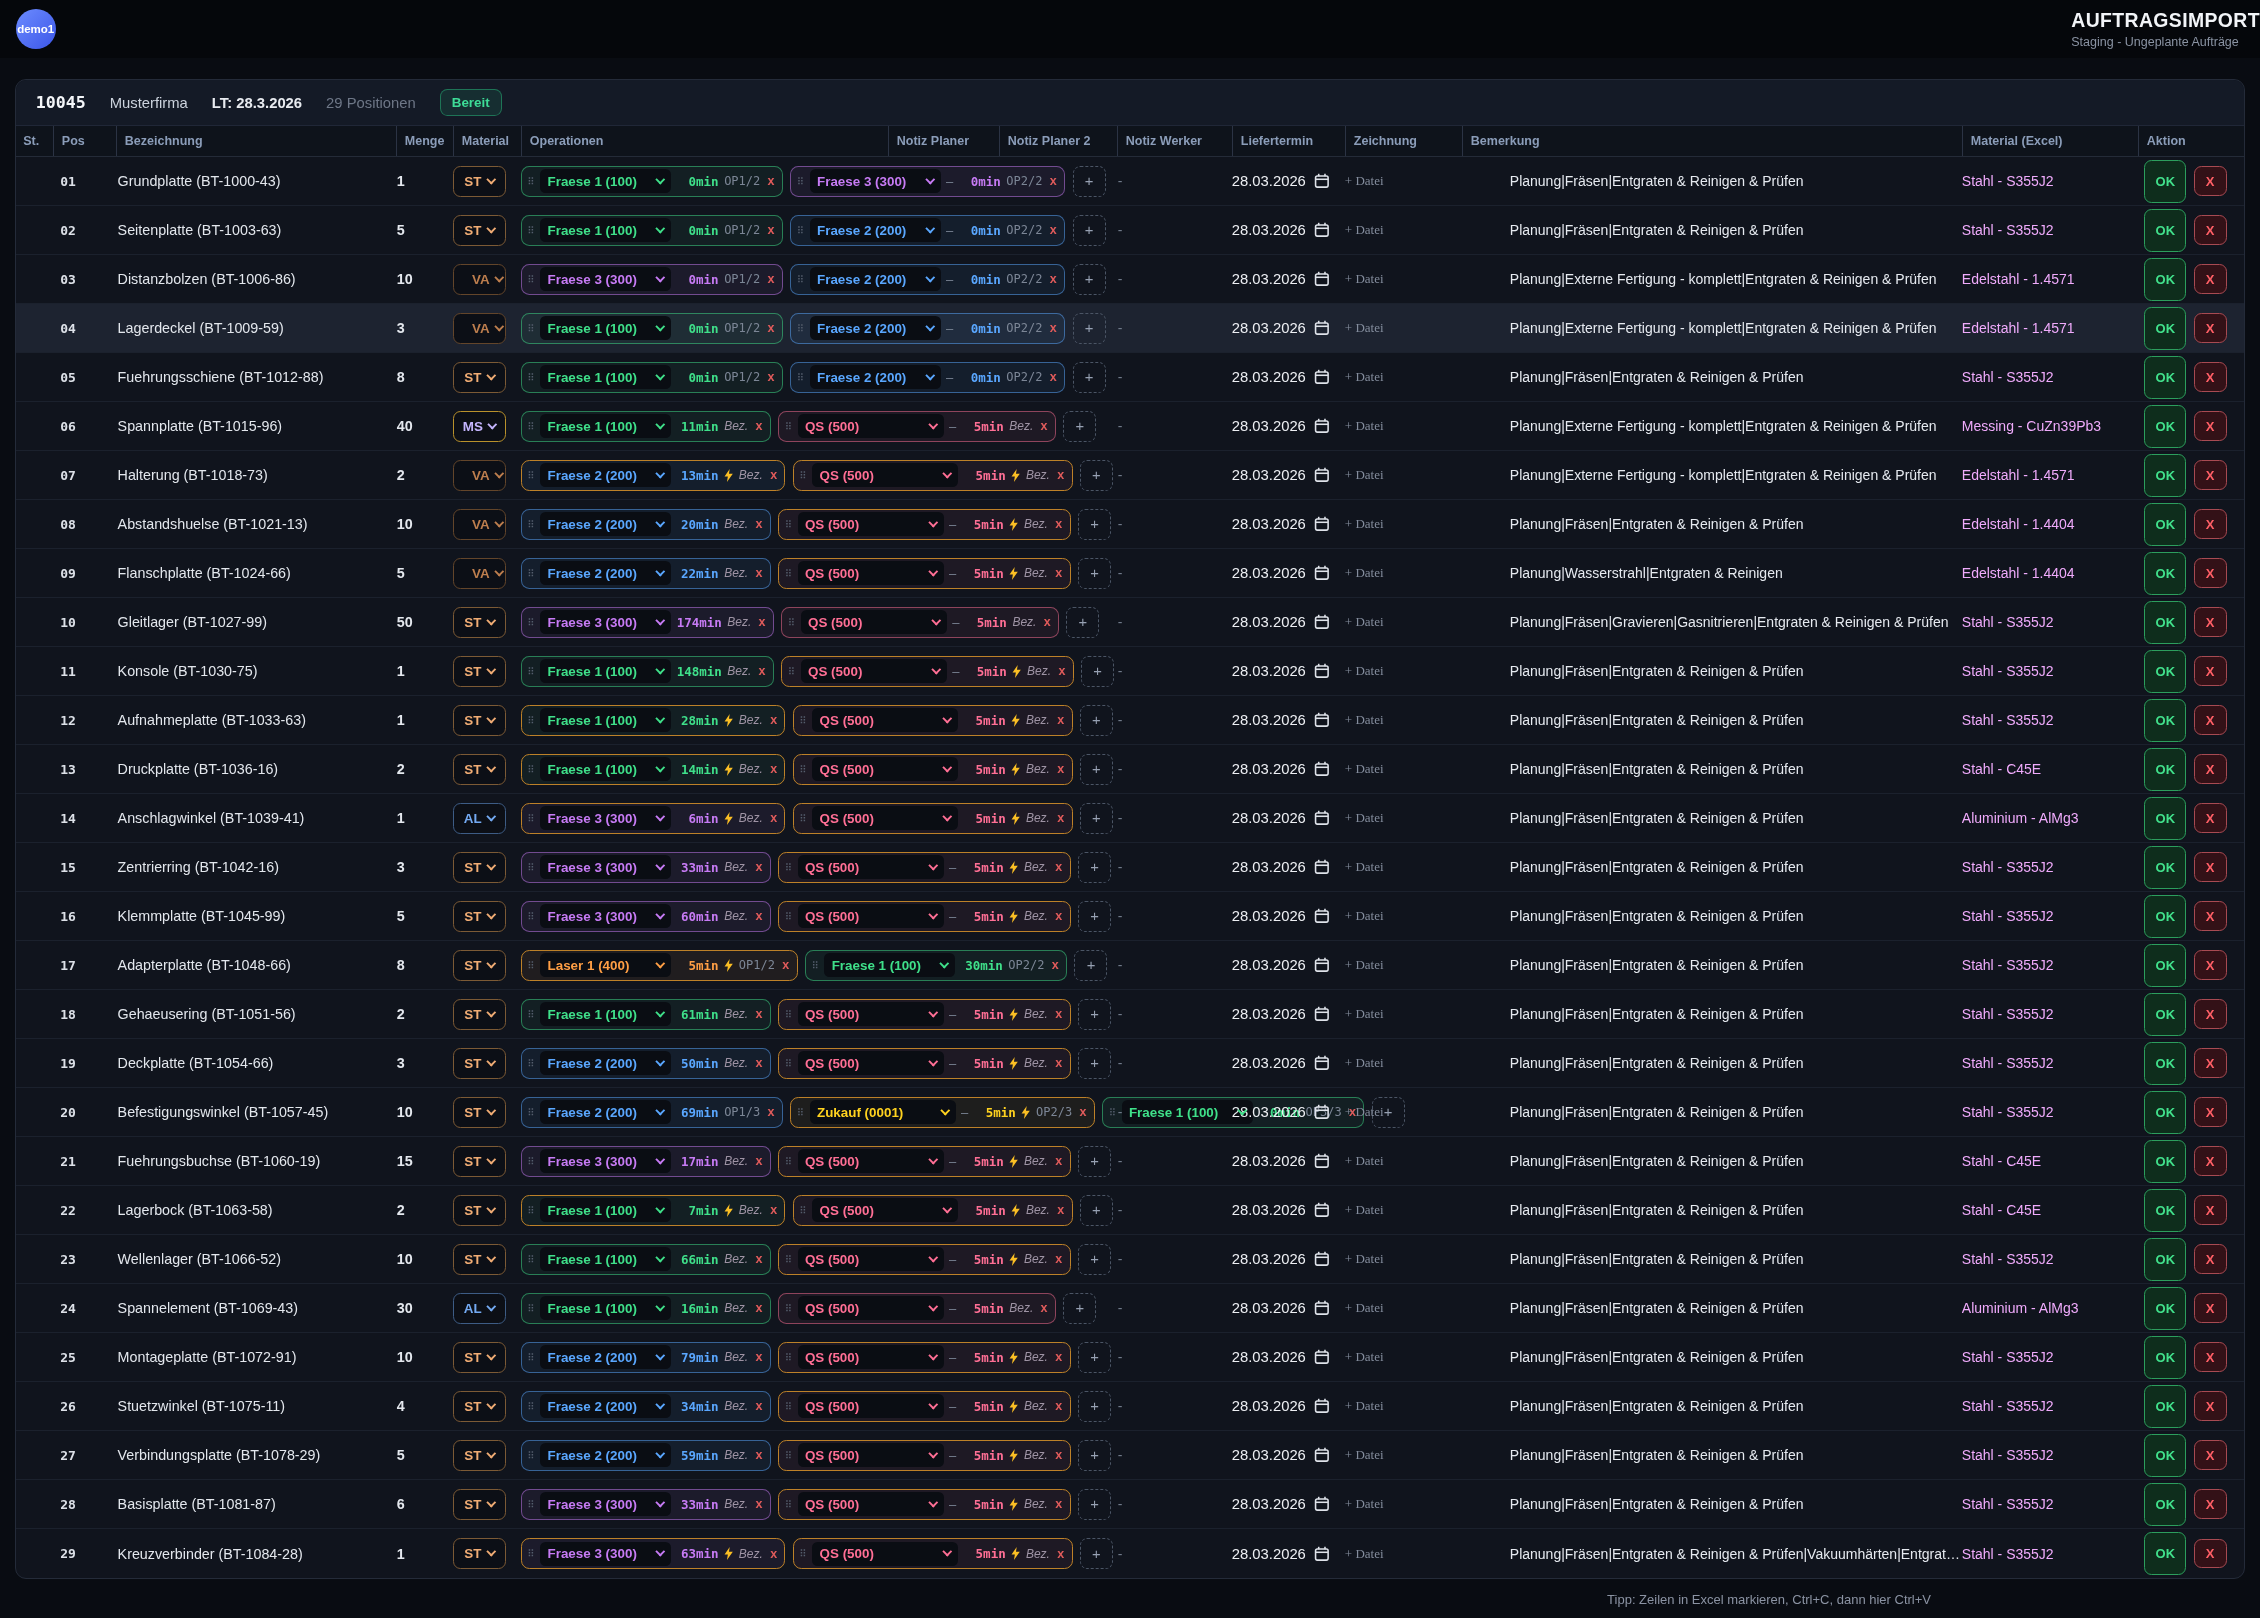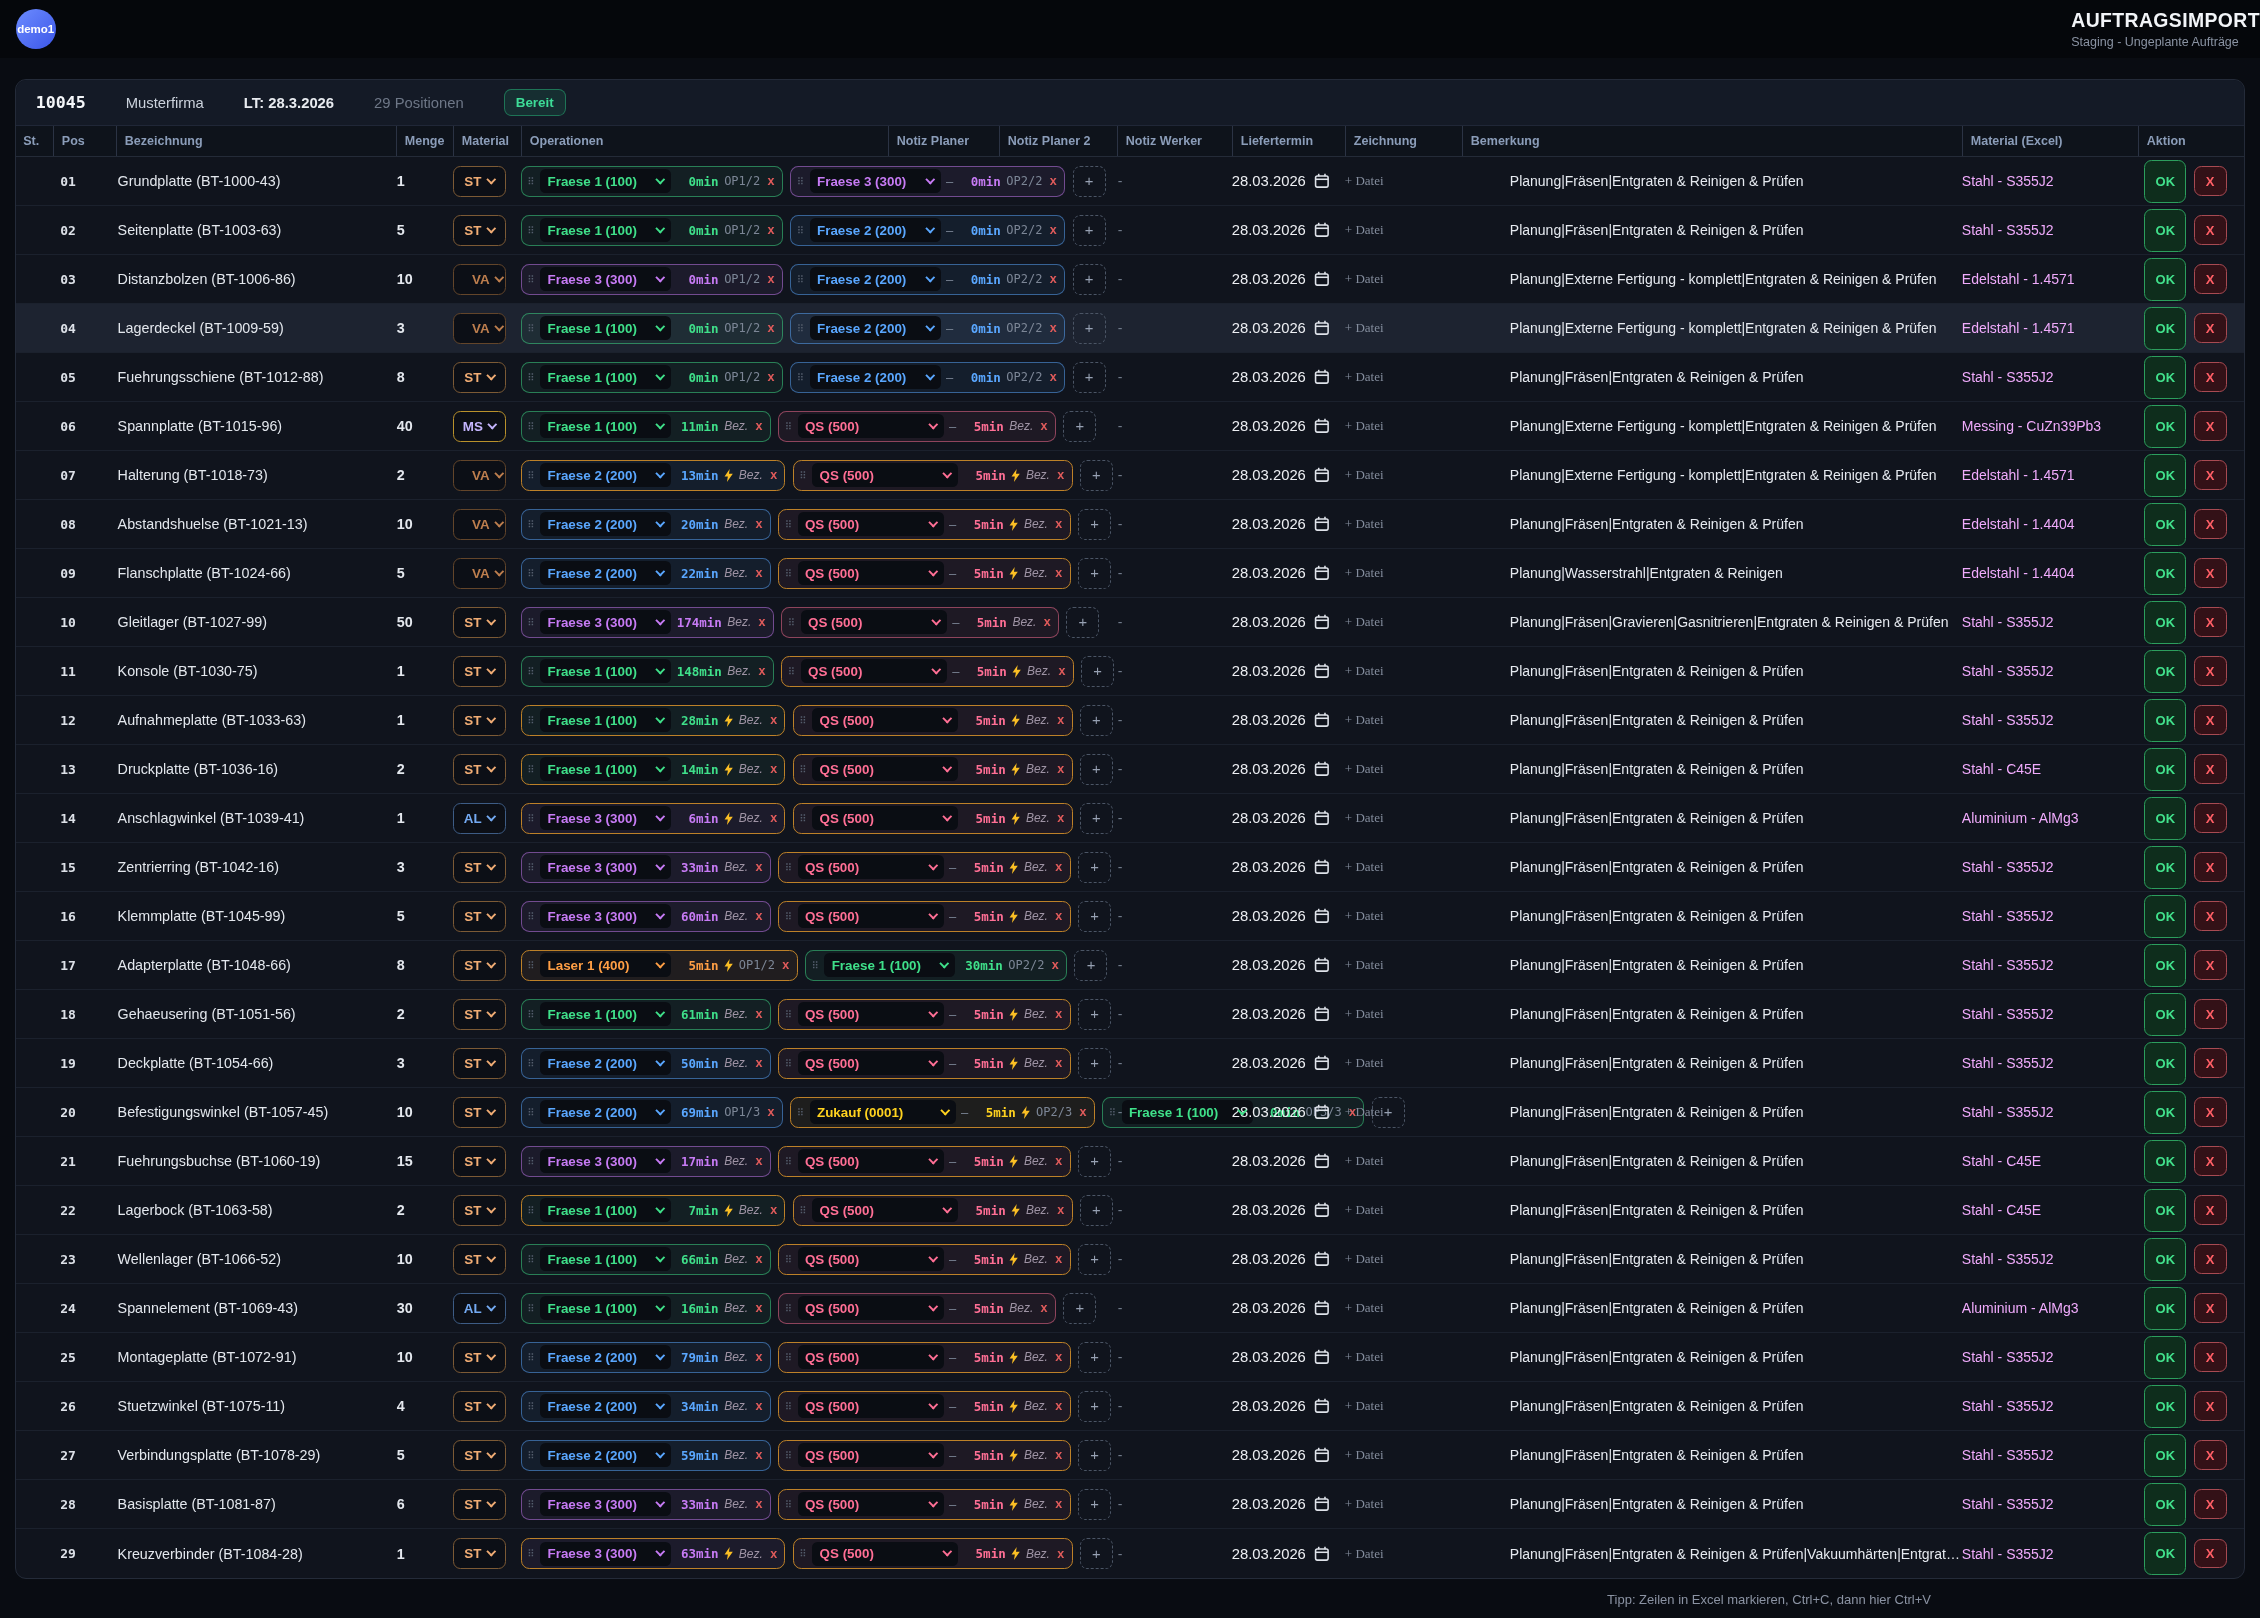--- a/index.html
+++ b/index.html
@@ -24,21 +24,21 @@
   }
   .tb-title { font-size:19.4px; font-weight:800; letter-spacing:0.4px; color:#f2f4f8; }
   .tb-sub   { font-size:12.5px; color:#8a93a3; margin-top:2.8px; }
 
   
   .card {
     margin:21px 14.8px 0 14.8px; background:#10141d;
     border:0.9px solid #242b39; border-radius:11px;
   }
   .order-bar {
-    height:46px; display:flex; align-items:center; gap:40px;
+    height:46px; display:flex; align-items:center; gap:24px;
     padding:0 20px; background:#141a26; border-bottom:0.9px solid #202737;
     border-radius:11px 11px 0 0;
   }
   .order-number { font-size:16.6px; font-weight:bold; color:#f4f6f9; }
   .order-customer { font-size:14.8px; color:#ccd3dd; }
   .order-lt { font-size:14.8px; font-weight:600; color:#e8ebf0; }
   .order-pos { font-size:14.8px; color:#6e7787; }
   .badge {
     font-size:13.4px; font-weight:700; color:#3ddc97;
     background:rgba(42,201,132,.12); border:0.9px solid rgba(42,201,132,.45);

